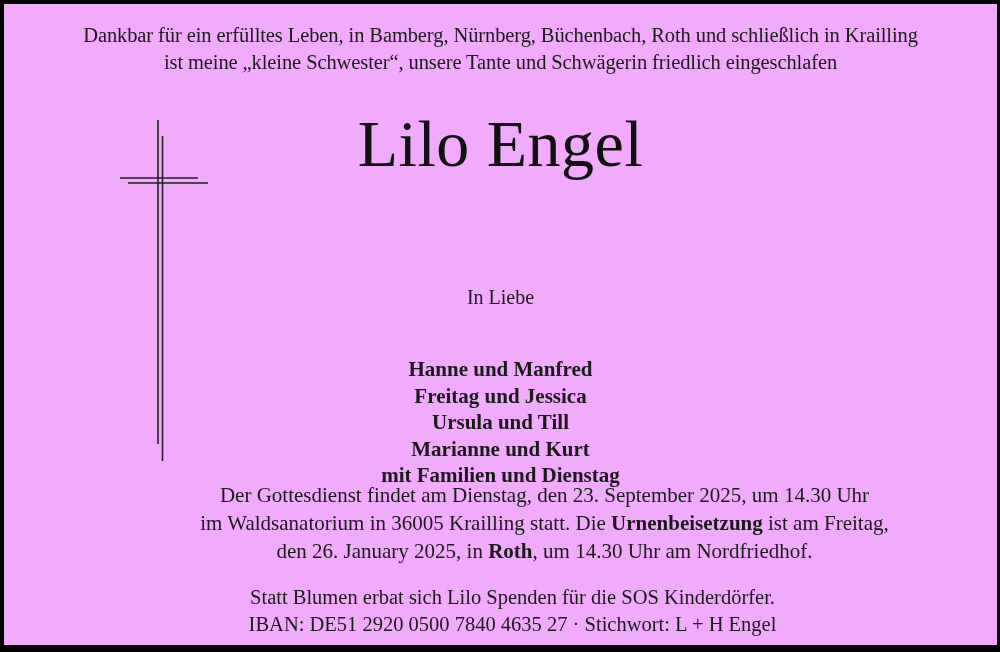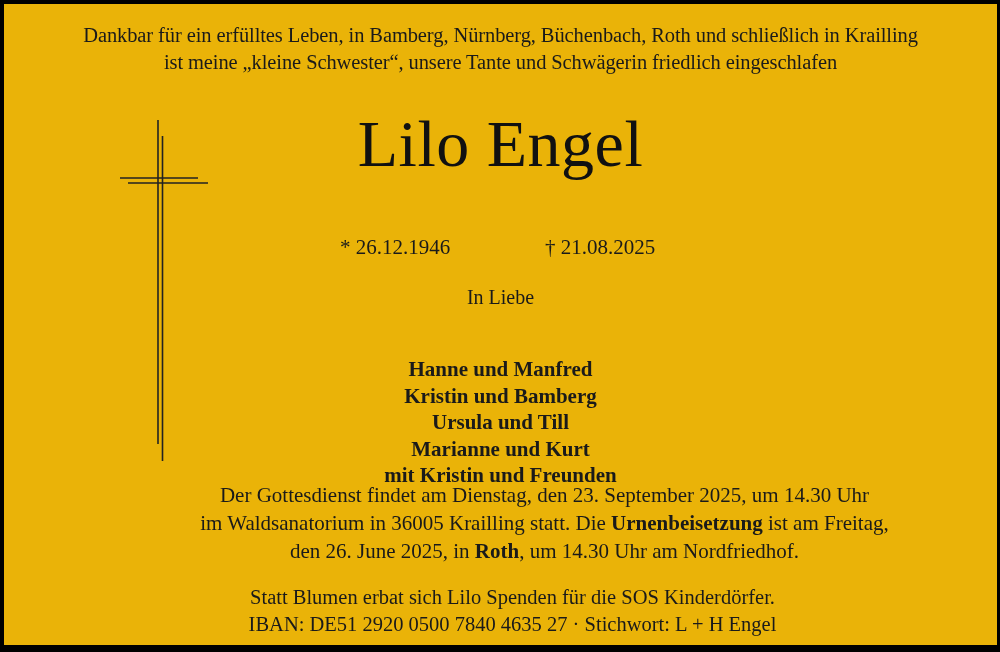--- a/index.html
+++ b/index.html
@@ -8,21 +8,21 @@
     background: #000000;
     position: relative;
     overflow: hidden;
     font-family: "Liberation Serif", "DejaVu Serif", serif;
     color: #1a1a1a;
   }
   .notice {
     position: absolute;
     left: 4px; top: 4px;
     width: 993px; height: 641px;
-    background: #eab308;
+    background: #f0abfc;
     box-sizing: border-box;
   }
   .centered { position: absolute; left: 0; width: 100%; text-align: center; white-space: nowrap; }
   .intro { top: 18px; font-size: 20.5px; line-height: 27px; letter-spacing: -0.1px; }
   .name { top: 103px; font-size: 66px; line-height: 74px; letter-spacing: 0.5px; color: #111; }
   .birthname { top: 183px; font-size: 19px; line-height: 24px; }
   .dates { position: absolute; top: 231px; left: 0; width: 100%; height: 28px; font-size: 21px; }
   .dates .birth { position: absolute; left: 336px; }
   .dates .death { position: absolute; left: 541px; }
   .love { top: 280px; font-size: 20px; line-height: 26px; }
@@ -45,39 +45,35 @@
 
   <svg class="cross" viewBox="0 0 100 345" xmlns="http://www.w3.org/2000/svg">
     <line x1="44" y1="4" x2="44" y2="328" stroke="#222" stroke-width="1.6"></line>
     <line x1="48.5" y1="20" x2="48.5" y2="345" stroke="#222" stroke-width="1.6"></line>
     <line x1="6" y1="62" x2="84" y2="62" stroke="#222" stroke-width="1.6"></line>
     <line x1="14" y1="67" x2="94" y2="67" stroke="#222" stroke-width="1.6"></line>
   </svg>
 
   <div class="centered name">Lilo Engel</div>
 
-  <div class="dates">
-    <span class="birth"><span>*</span> <span>26.12.1946</span></span>
-    <span class="death"><span>†</span> <span>21.08.2025</span></span>
-  </div>
 
   <div class="centered love">In Liebe</div>
 
   <div class="centered family">
     <span class="line">Hanne und Manfred</span>
-    <span class="line">Kristin und Bamberg</span>
+    <span class="line">Freitag und Jessica</span>
     <span class="line">Ursula und Till</span>
     <span class="line">Marianne und Kurt</span>
-    <span class="line">mit Kristin und Freunden</span>
+    <span class="line">mit Familien und Dienstag</span>
   </div>
 
   <div class="centered service">
     <span class="line">Der Gottesdienst findet am Dienstag, den 23. September 2025, um 14.30 Uhr</span>
     <span class="line"><span>im Waldsanatorium in 36005 Krailling statt. Die </span><b>Urnenbeisetzung</b><span> ist am Freitag,</span></span>
-    <span class="line"><span>den 26. June 2025, in </span><b>Roth</b><span>, um 14.30 Uhr am Nordfriedhof.</span></span>
+    <span class="line"><span>den 26. January 2025, in </span><b>Roth</b><span>, um 14.30 Uhr am Nordfriedhof.</span></span>
   </div>
 
   <div class="centered donation">
     <span class="line">Statt Blumen erbat sich Lilo Spenden für die SOS Kinderdörfer.</span>
     <span class="line">IBAN: DE51 2920 0500 7840 4635 27 · Stichwort: L + H Engel</span>
   </div>
 
 </div>
 
 </body></html>

